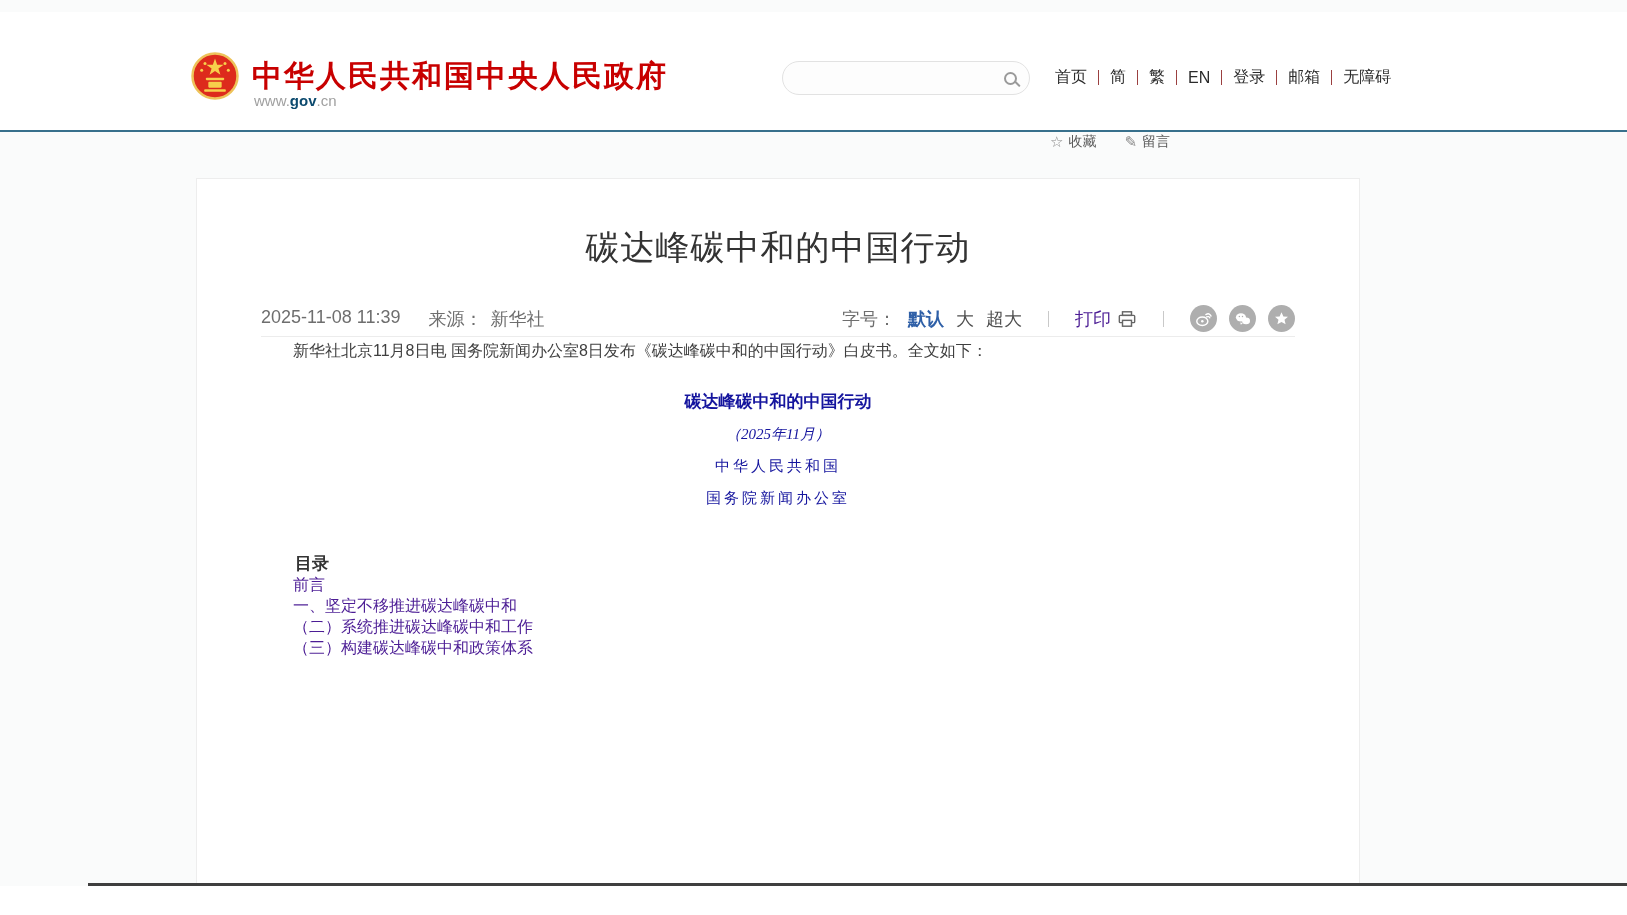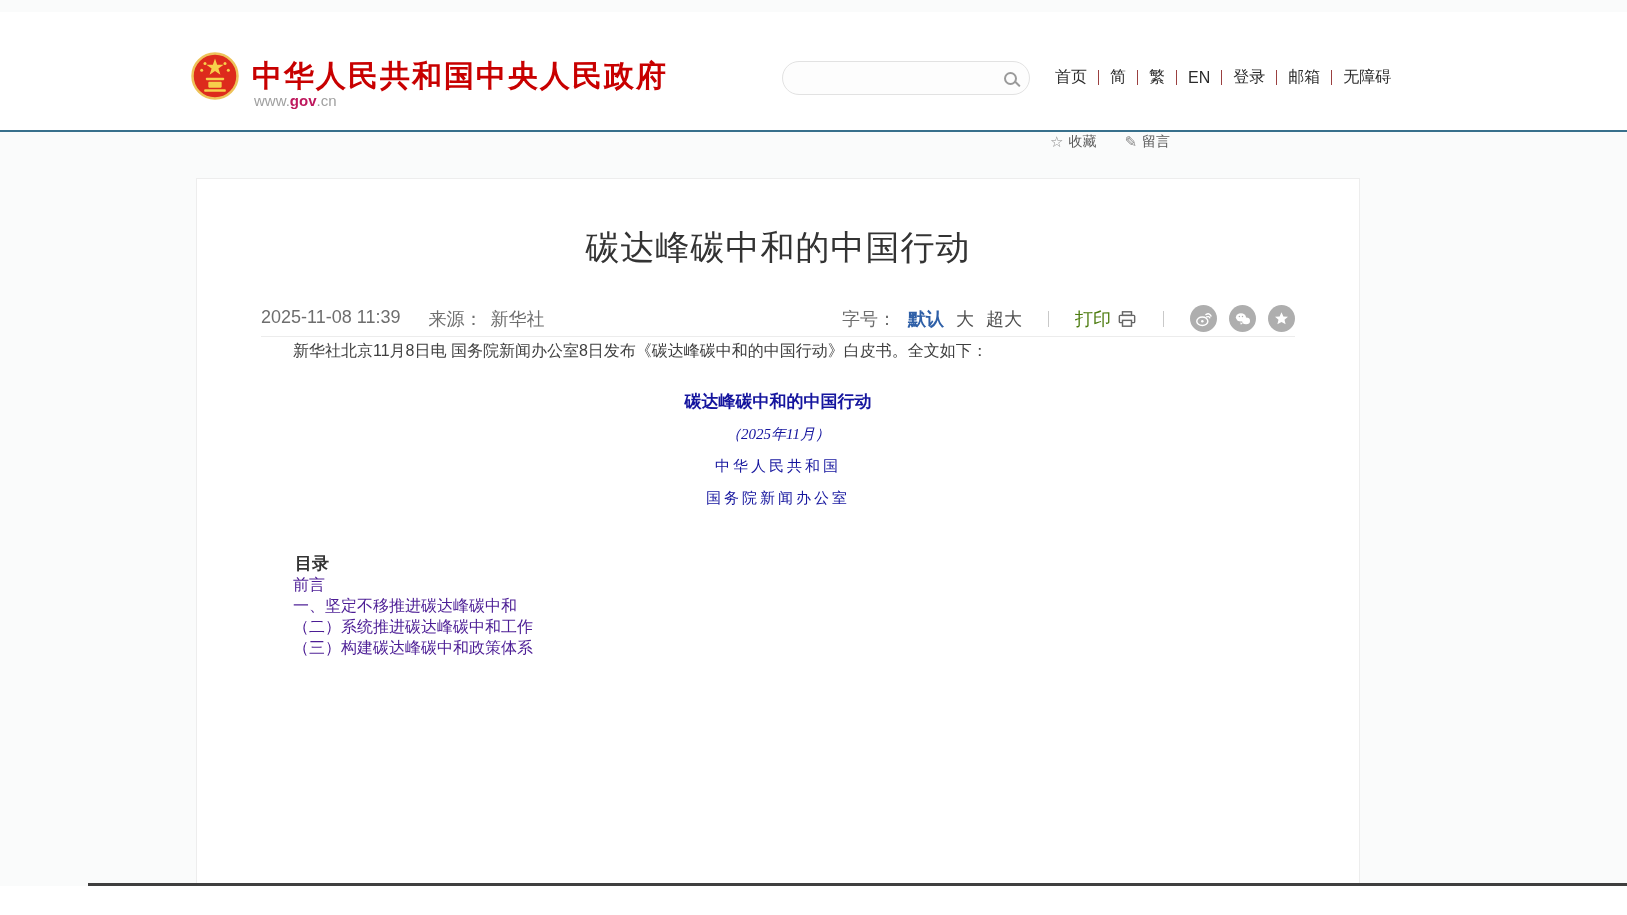--- a/index.html
+++ b/index.html
@@ -6,21 +6,21 @@
   html,body { width:1627px; height:915px; overflow:hidden;
     font-family:"Liberation Sans","DejaVu Sans",sans-serif; background:#fafbfb; }
 
   
   .header { position:absolute; left:0; top:12px; width:1627px; height:120px;
     background:#ffffff; border-bottom:2px solid #38708c; z-index:5; }
   .emblem { position:absolute; left:190px; top:38px; width:50px; height:52px; }
   .site-title { position:absolute; left:252px; top:44px; font-size:30px; font-weight:bold;
     color:#c80000; letter-spacing:2px; white-space:nowrap; }
   .site-url { position:absolute; left:254px; top:80px; font-size:15px; color:#a0a0a0; }
-  .site-url b { color:#be185d; }
+  .site-url b { color:#0c4a6e; }
 
   .search-box { position:absolute; left:782px; top:49px; width:248px; height:34px;
     border:1px solid #e2e2e2; border-radius:17px; background:#fdfdfd;
     display:flex; align-items:center; padding:0 12px; }
   .search-input { flex:1; border:none; outline:none; background:transparent;
     font-size:14px; color:#333; height:100%; }
   .mag { position:relative; width:13px; height:13px; border:2px solid #9a9a9a;
     border-radius:50%; flex:0 0 auto; cursor:pointer; }
   .mag::after { content:""; position:absolute; width:7px; height:2px; background:#9a9a9a;
     transform:rotate(45deg); right:-6px; bottom:-2px; border-radius:1px; }
@@ -45,21 +45,21 @@
 
   .meta-row { margin:34px 64px 0 64px; display:flex; align-items:center;
     padding-bottom:4px; border-bottom:1px solid #ececec; font-size:18px; }
   .meta-left { display:flex; gap:28px; color:#6e6e6e; }
   .meta-src { display:flex; gap:8px; }
   .meta-right { margin-left:auto; display:flex; align-items:center; gap:12px; color:#555; }
   .fs-label { color:#6e6e6e; }
   .fs-default { color:#2e5fa7; font-weight:bold; cursor:pointer; }
   .fs-opt { color:#4f4f4f; cursor:pointer; }
   .meta-sep { width:1px; height:16px; background:#c9c9c9; margin:0 14px; }
-  .print { display:flex; align-items:center; gap:6px; color:#4d7c0f; cursor:pointer; }
+  .print { display:flex; align-items:center; gap:6px; color:#4c1d95; cursor:pointer; }
   .share-icon { width:27px; height:27px; border-radius:50%; background:#aeaeae;
     display:flex; align-items:center; justify-content:center; cursor:pointer; }
 
   
   .content { margin:0 64px; font-size:16px; color:#3f3f3f; }
   .lead { text-indent:2em; line-height:1.7; }
   .doc-block { text-align:center; color:#15159e; }
   .doc-title { margin-top:26px; font-size:17px; font-weight:bold; }
   .doc-date { margin-top:12px; font-size:15px; font-family:"Liberation Serif","DejaVu Serif",serif;font-style:italic; }
   .doc-author { margin-top:13px; font-size:15px; letter-spacing:3px;

